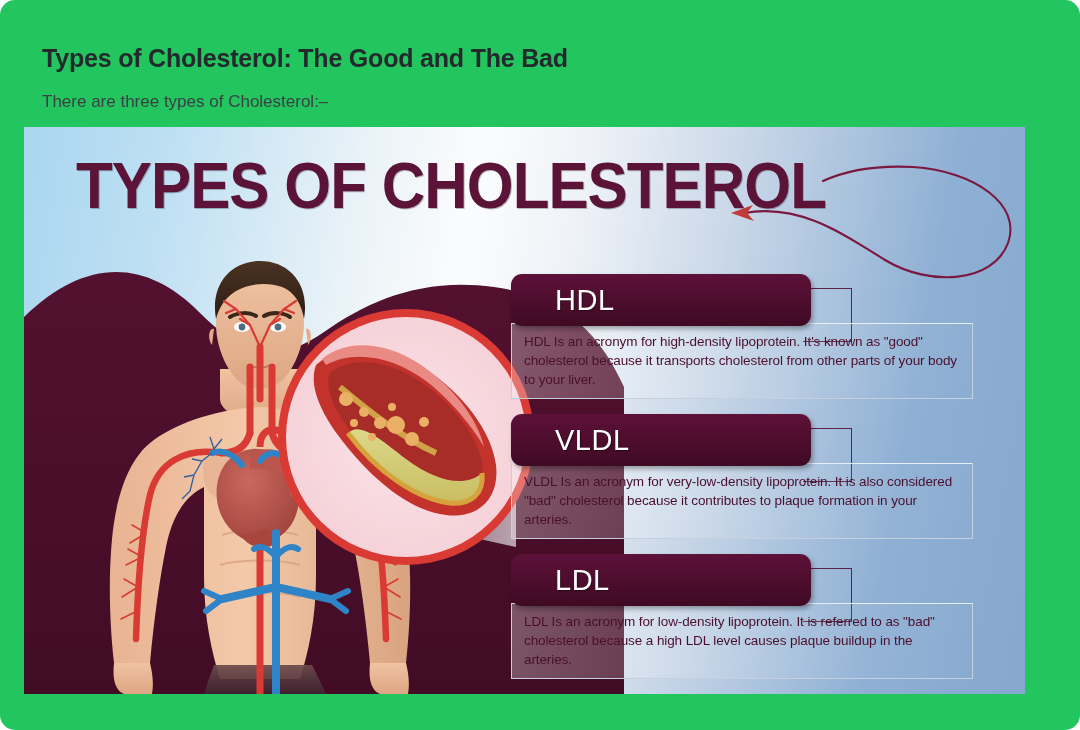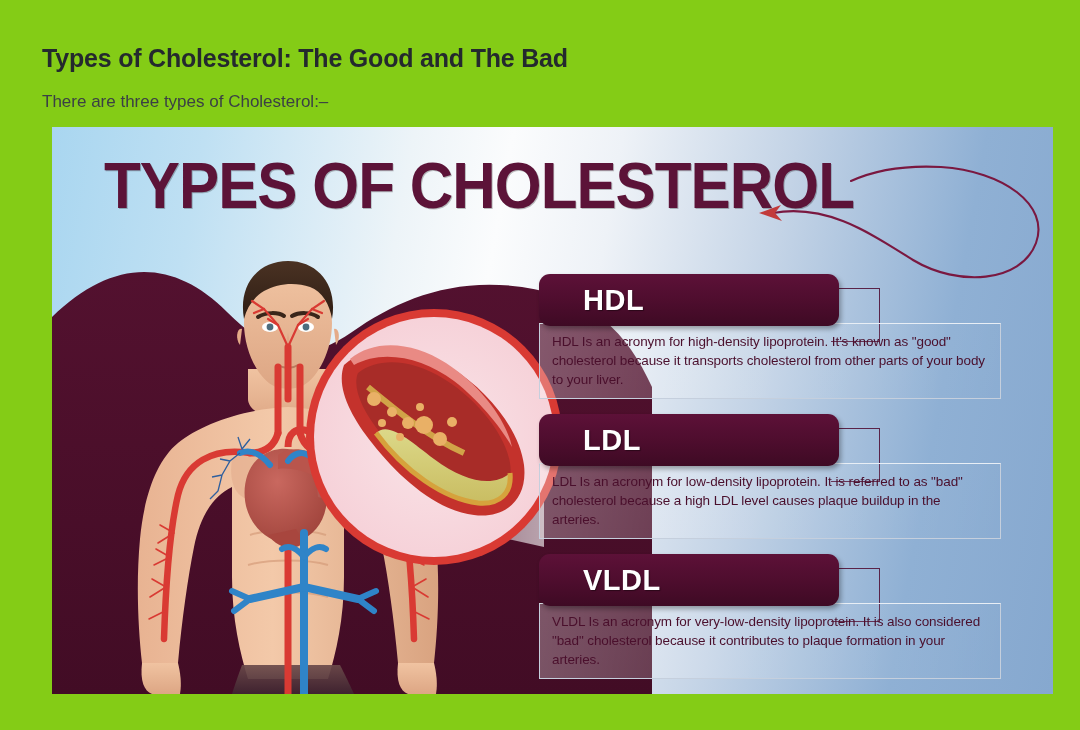--- a/index.html
+++ b/index.html
@@ -1,36 +1,36 @@
 <!DOCTYPE html>
 <html><head>
 <meta charset="utf-8">
 <style>
   html,body{margin:0;padding:0;}
   body{
     width:1080px;height:730px;background:#ffffff;overflow:hidden;
     font-family:"Liberation Sans", sans-serif;
     -webkit-font-smoothing:antialiased;
   }
-  .page{position:relative;width:1080px;height:730px;background:#84cc16;}
+  .page{position:relative;width:1080px;height:730px;background:#22c55e;border-radius:15px;}
 
   
   .article-title{
     position:absolute;left:42px;top:27px;
     font-size:25px;font-weight:bold;color:#24292e;
     letter-spacing:-0.2px;white-space:nowrap;
   }
   .article-sub{
     position:absolute;left:42px;top:92px;
     font-size:17px;font-weight:400;color:#3b4045;white-space:nowrap;
   }
 
   
   .info{
-    position:absolute;left:52px;top:127px;width:1001px;height:567px;
+    position:absolute;left:24px;top:127px;width:1001px;height:567px;
     overflow:hidden;
     background:linear-gradient(100deg,#a9d6f0 0%,#bfe0f3 14%,#edf4f8 33%,#fbfcfd 42%,#eef2f7 52%,#c3d3e6 68%,#8fb0d4 85%,#86a8cf 100%);
   }
 
   
   .blob{position:absolute;left:0;top:0;width:100%;height:100%;}
 
   
   .head-title{
     position:absolute;left:52px;top:22px;
@@ -49,21 +49,21 @@
   .cards{position:absolute;left:487px;top:147px;width:500px;}
   .card{position:relative;margin-bottom:15px;}
   .pill{
     position:relative;width:300px;height:52px;border-radius:11px;
     background:linear-gradient(180deg,#5d1138 0%,#4d0d2d 55%,#3e0a24 100%);
     box-shadow:2px 3px 5px rgba(0,0,0,.33);
     display:flex;align-items:center;
     z-index:3;
   }
   .pill span{
-    color:#ffffff;font-size:29px;font-weight:bold;letter-spacing:0.5px;
+    color:#ffffff;font-size:29px;font-weight:normal;letter-spacing:0.5px;
     margin-left:44px;text-shadow:1px 1px 1px rgba(0,0,0,.4);
   }
   .connector{
     position:absolute;left:292px;top:14px;width:48px;height:52px;
     border:1.3px solid #5a2348;border-left:none;
     z-index:1;
   }
   .desc{
     position:relative;margin-top:-3px;width:462px;
     border:1px solid #c5cfdd;
@@ -303,32 +303,32 @@
           <span>HDL</span>
         </div>
         <div class="desc">
           <p>HDL Is an acronym for high-density lipoprotein. It's known as "good" cholesterol because it transports cholesterol from other parts of your body to your liver.</p>
         </div>
       </div>
 
       <div class="card">
         <div class="connector"></div>
         <div class="pill">
-          <span>LDL</span>
+          <span>VLDL</span>
         </div>
         <div class="desc">
-          <p>LDL Is an acronym for low-density lipoprotein. It is referred to as "bad" cholesterol because a high LDL level causes plaque buildup in the arteries.</p>
+          <p>VLDL Is an acronym for very-low-density lipoprotein. It is also considered "bad" cholesterol because it contributes to plaque formation in your arteries.</p>
         </div>
       </div>
 
       <div class="card">
         <div class="connector"></div>
         <div class="pill">
-          <span>VLDL</span>
+          <span>LDL</span>
         </div>
         <div class="desc">
-          <p>VLDL Is an acronym for very-low-density lipoprotein. It is also considered "bad" cholesterol because it contributes to plaque formation in your arteries.</p>
+          <p>LDL Is an acronym for low-density lipoprotein. It is referred to as "bad" cholesterol because a high LDL level causes plaque buildup in the arteries.</p>
         </div>
       </div>
 
     </div>
   </div>
 </div>
 
 </body></html>

